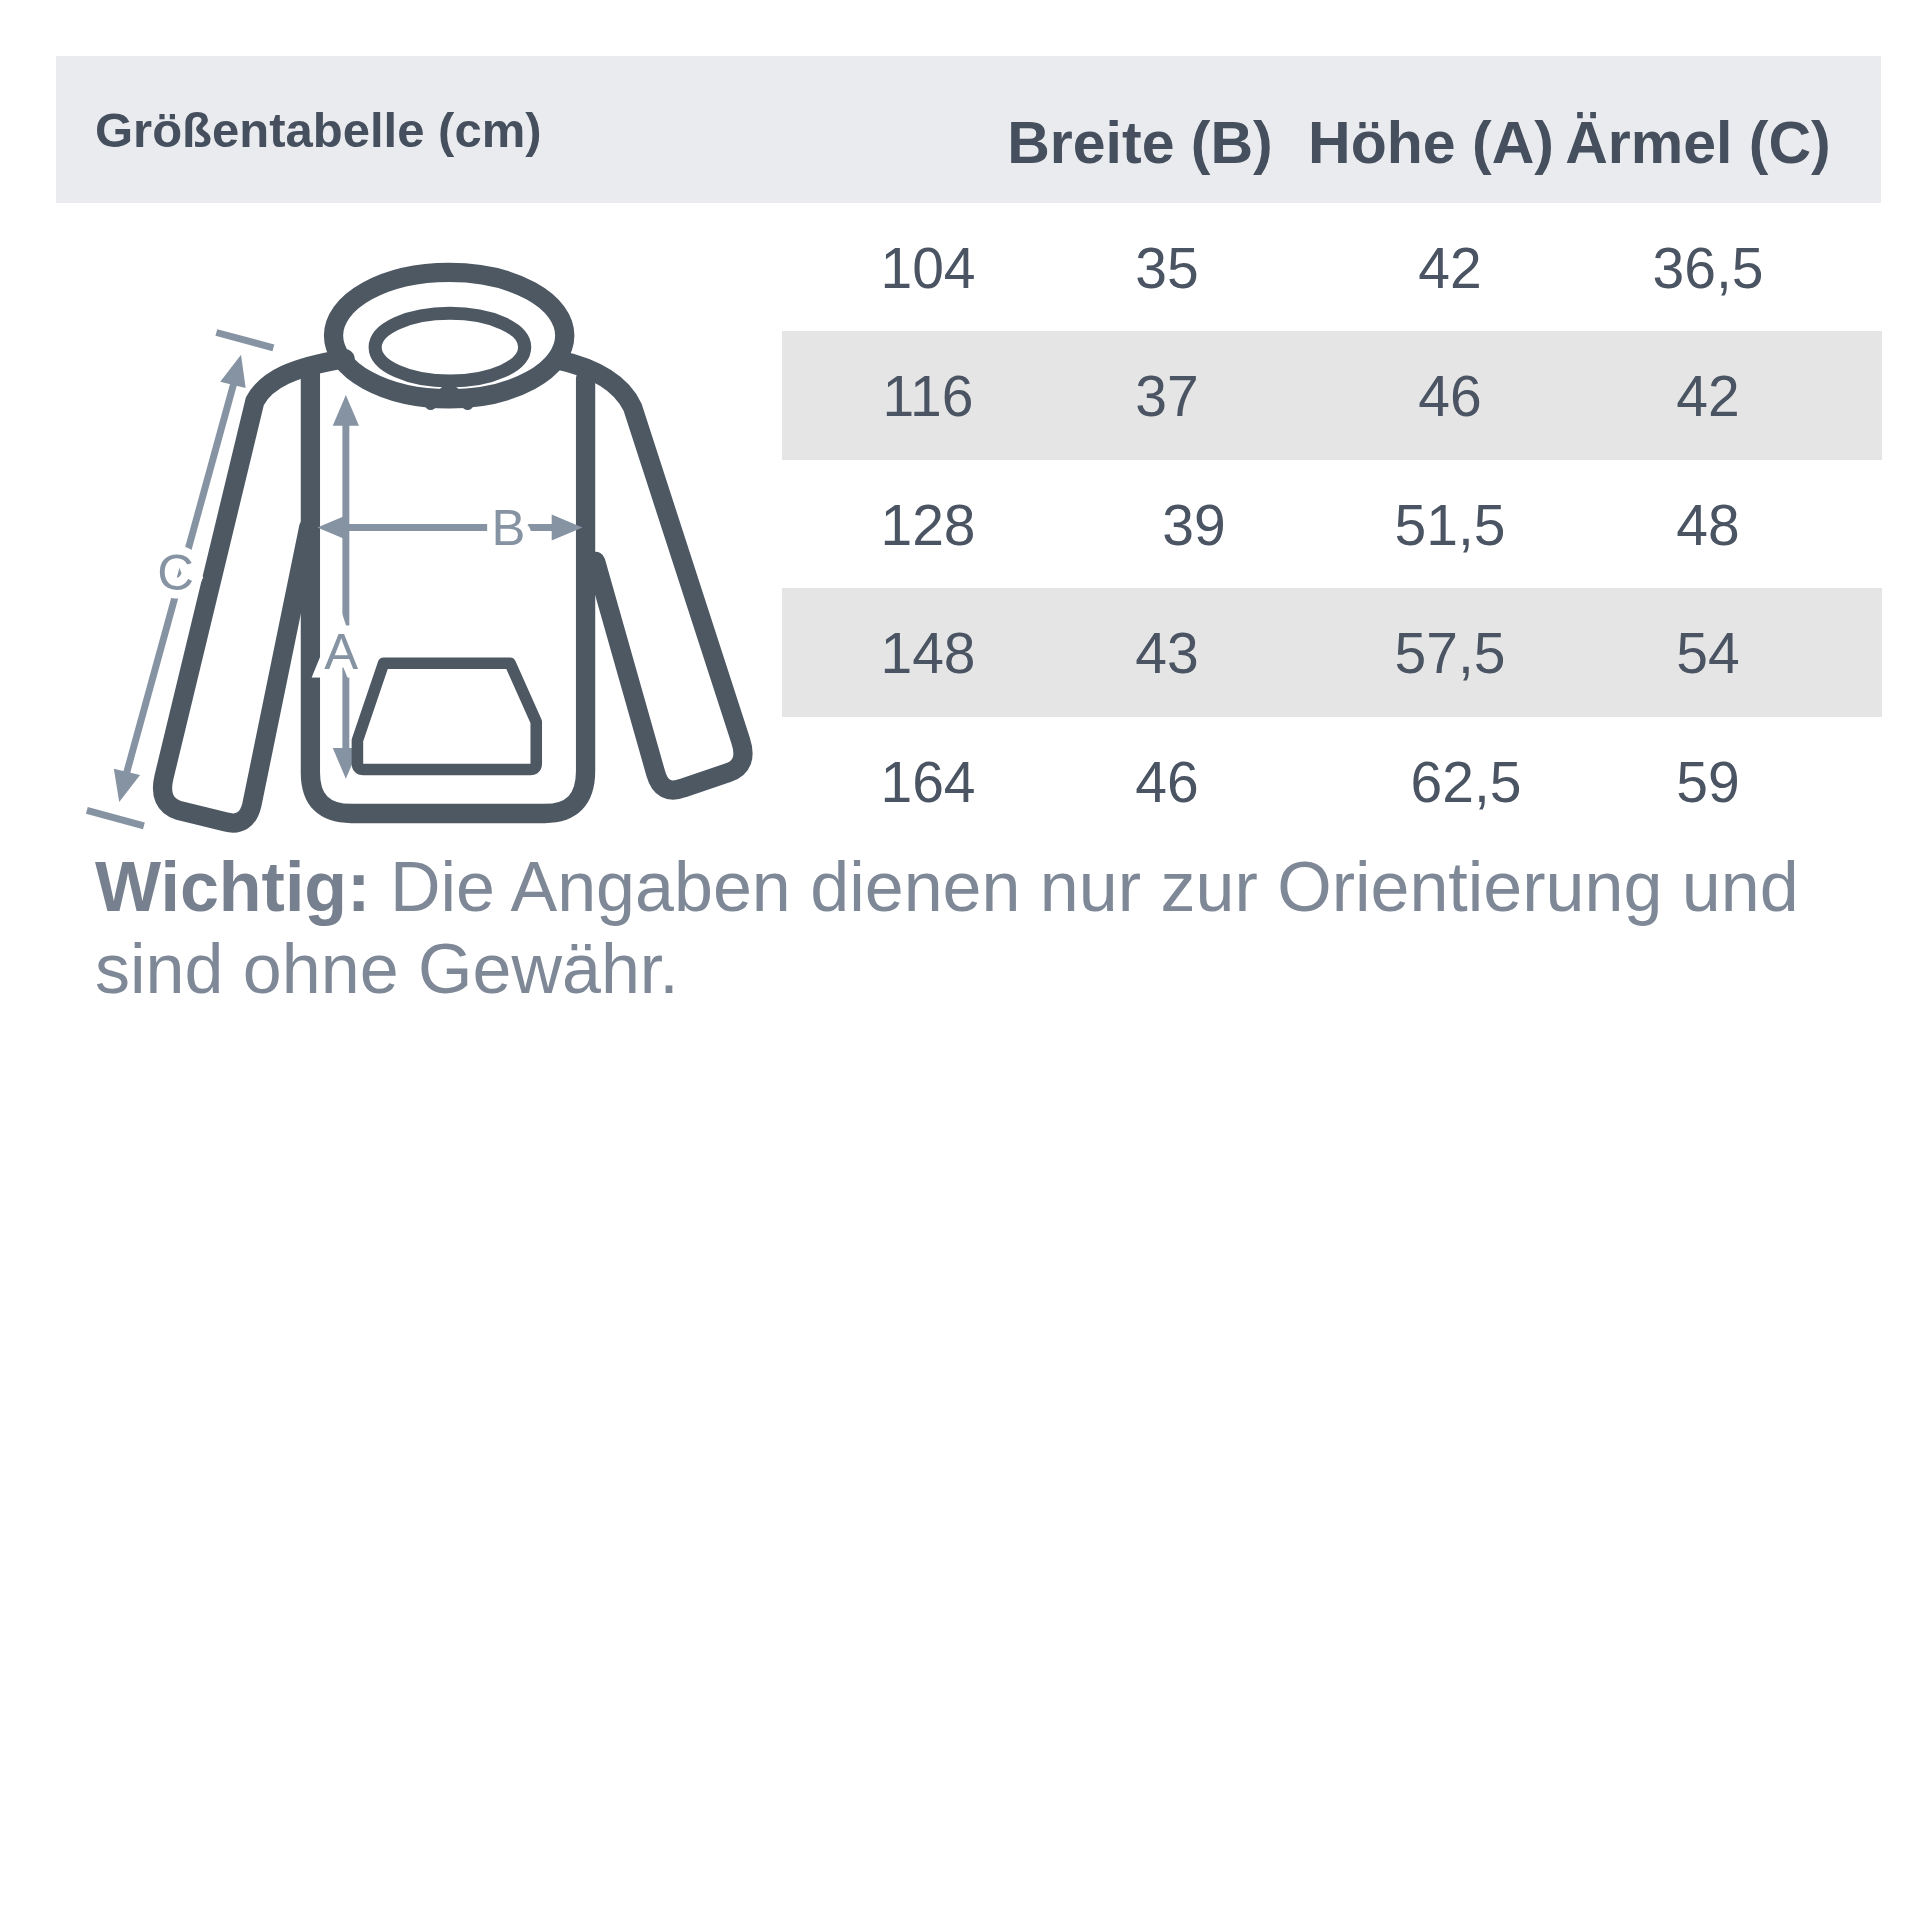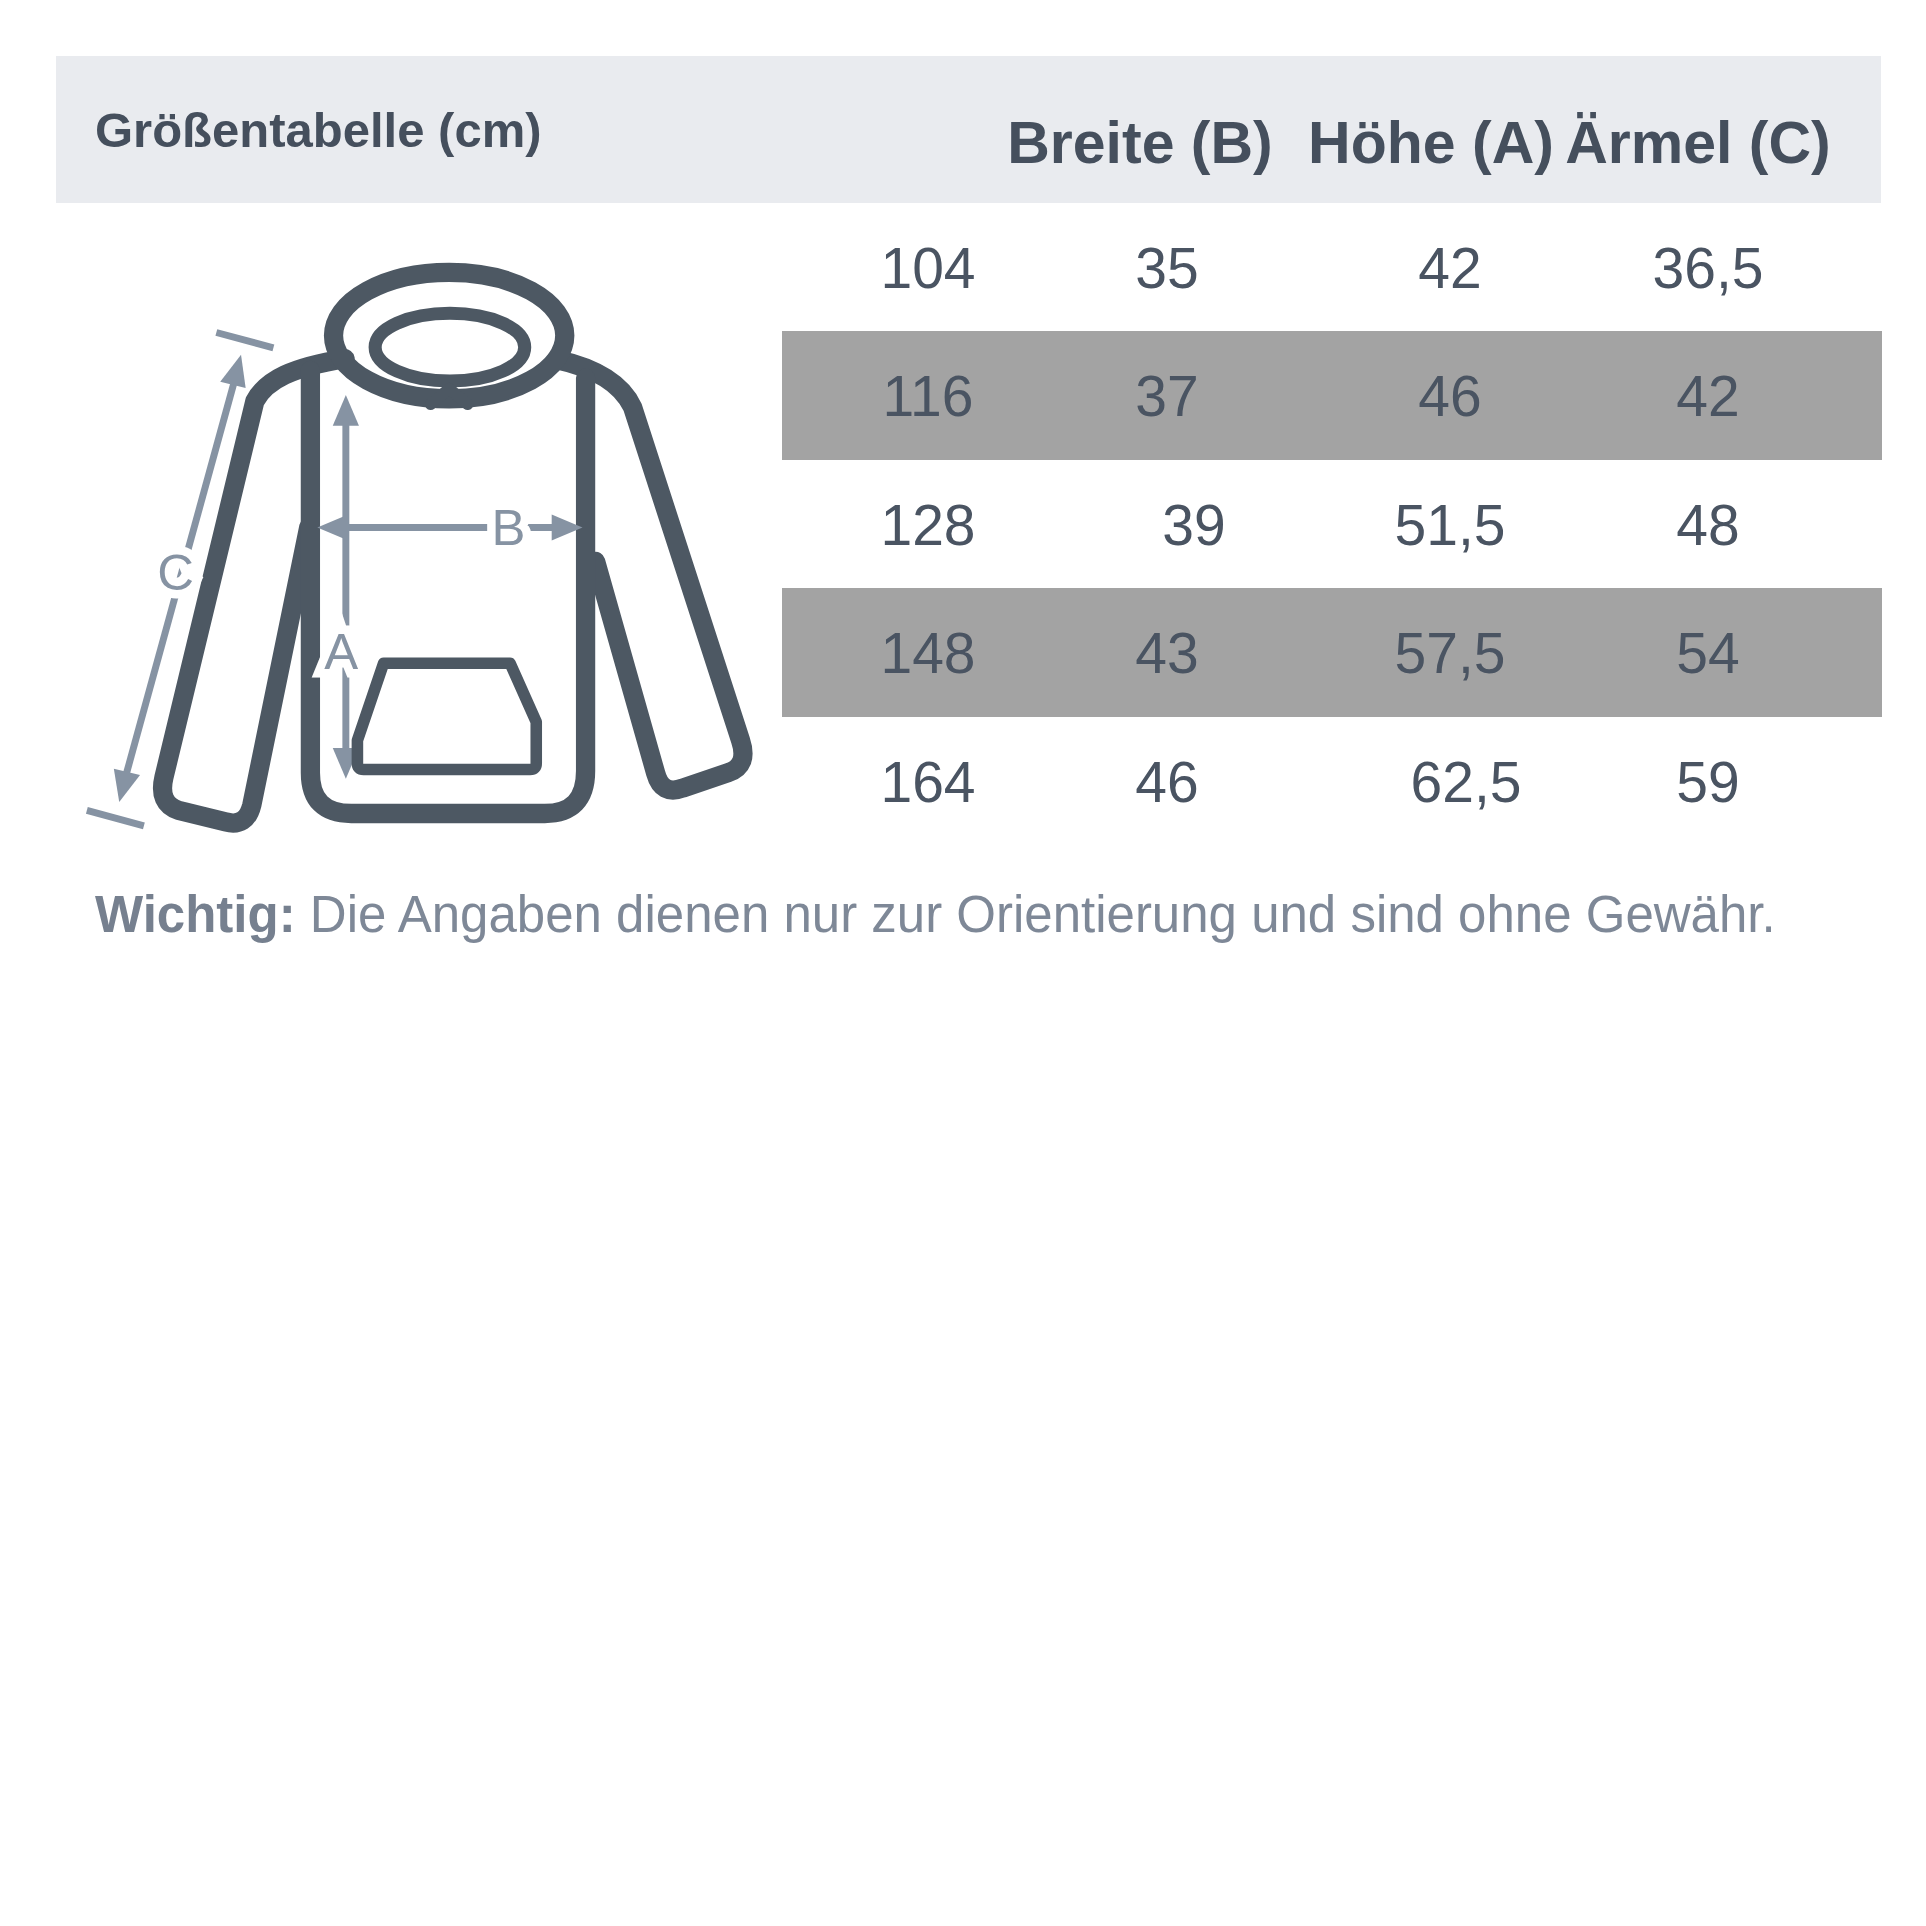--- a/index.html
+++ b/index.html
@@ -8,28 +8,28 @@
 
   .header-band{position:absolute;left:56px;top:56px;width:1825px;height:147px;
       background:#e9ebef;}
   .title{position:absolute;left:39px;top:0;height:147px;display:flex;align-items:center;
       font-size:49px;font-weight:700;color:#454f5d;white-space:nowrap;}
   .col-label{position:absolute;top:0;height:174px;display:flex;align-items:center;
       transform:translateX(-50%);font-size:59px;font-weight:700;color:#454f5d;white-space:nowrap;}
 
   .rows{position:absolute;left:0;top:0;}
   .trow{position:absolute;left:782px;width:1100px;height:129px;}
-  .trow.striped{background:#a3a3a3;}
+  .trow.striped{background:#e5e5e5;}
   .tcell{position:absolute;top:0;height:129px;display:flex;align-items:center;
       transform:translateX(-50%);font-size:57px;color:#4a5462;white-space:nowrap;}
 
   .diagram{position:absolute;left:46px;top:216px;width:740px;height:640px;}
 
-  .note{position:absolute;left:95px;top:874px;width:1795px;
-      font-size:51px;line-height:82px;color:#7e8897;}
+  .note{position:absolute;left:95px;top:846px;width:1795px;
+      font-size:70px;line-height:82px;color:#7e8897;}
   .note b{color:#76808f;font-weight:700;}
 
   svg .garment{stroke:#4d5863;fill:none;stroke-linecap:round;stroke-linejoin:round;}
   svg .meas{stroke:#8693a3;fill:none;stroke-linecap:butt;}
   svg .mhead{fill:#8693a3;stroke:none;}
   svg .mlabel{fill:#8693a3;font-family:"Liberation Sans",sans-serif;font-size:66px;
       stroke:#ffffff;stroke-width:22px;paint-order:stroke;text-anchor:middle;}
 </style>
 </head>
 <body>

